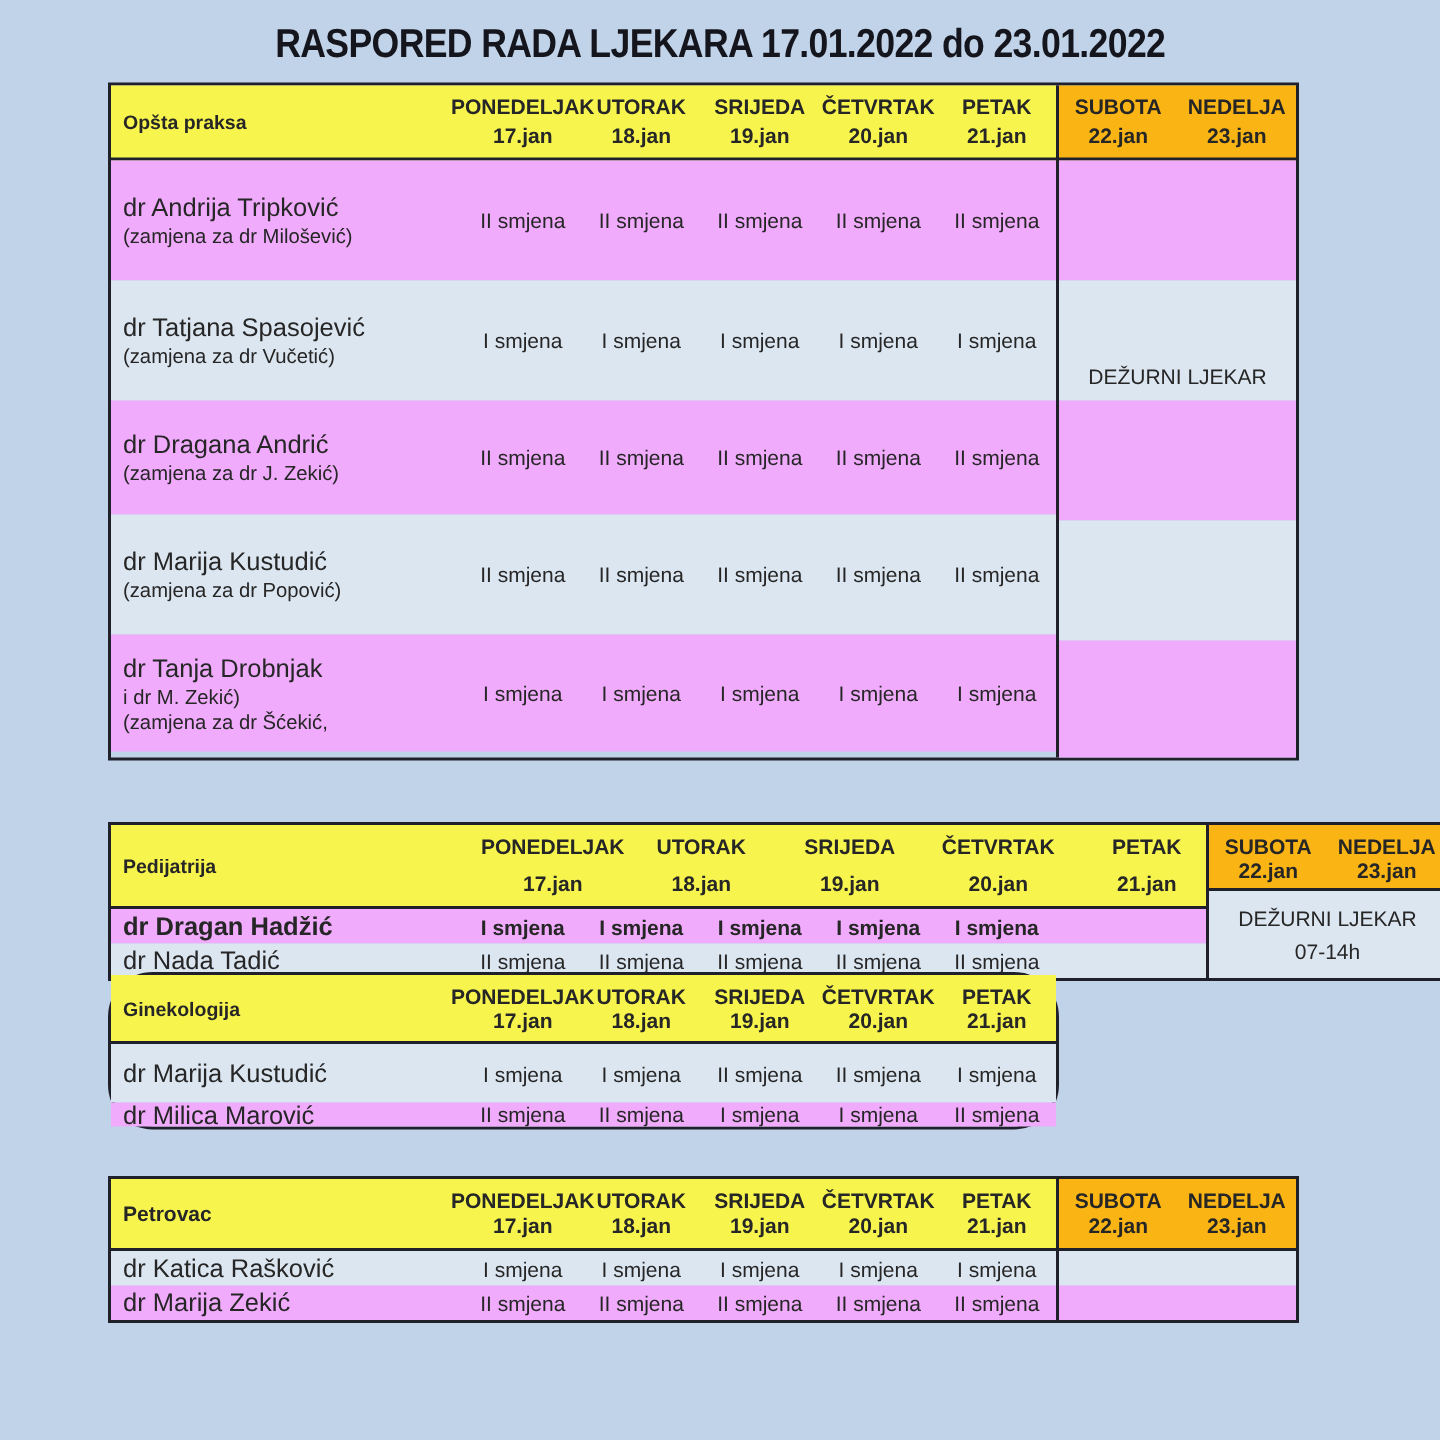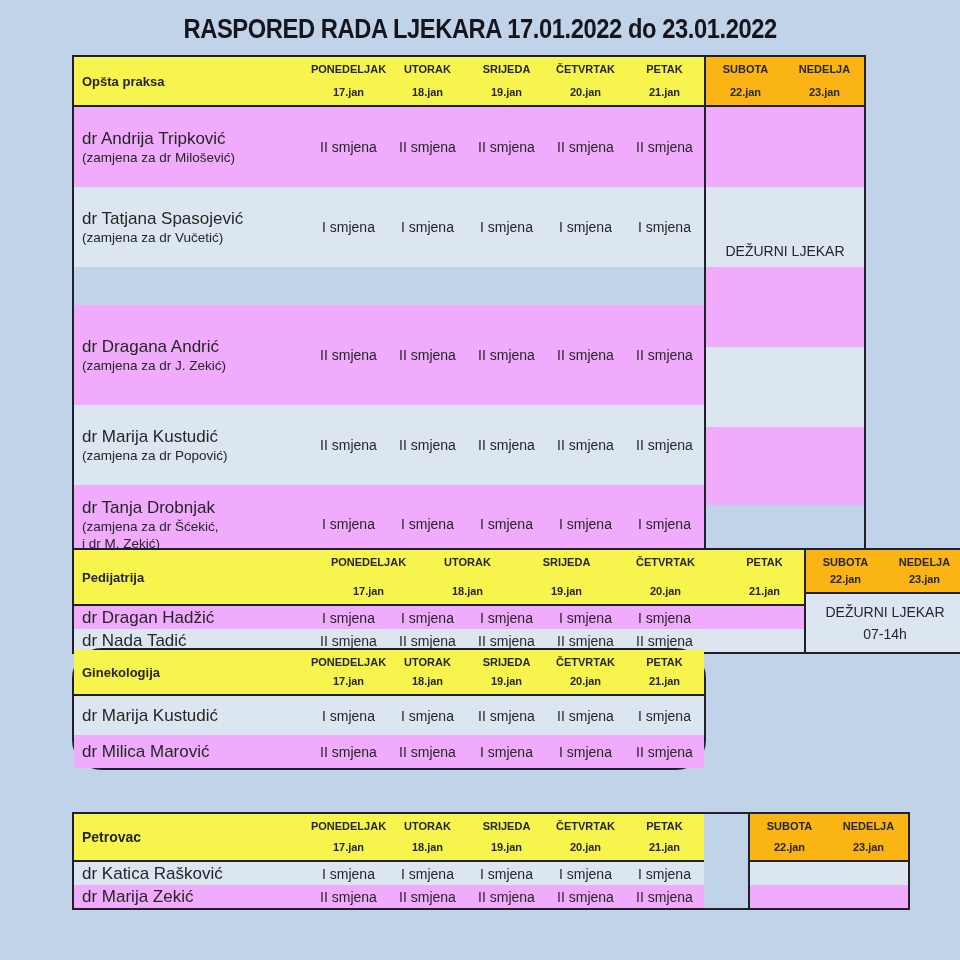--- a/index.html
+++ b/index.html
@@ -17,21 +17,21 @@
   .tbl { position:absolute; left:72px; display:flex; border:2px solid #20202b; }
   .main { display:flex; flex-direction:column; }
   .hdr { display:flex; background:#f7f44e; border-bottom:2px solid #20202b; box-sizing:border-box; }
   .label-cell {
     width:235px; box-sizing:border-box; padding-left:8px;
     display:flex; align-items:center; font-weight:bold; font-size:13px;
   }
   .daycol {
     width:79px; box-sizing:border-box; padding:6px 0 7px;
     display:flex; flex-direction:column; justify-content:space-between; align-items:center;
-    font-weight:bold; font-size:11px;
+    font-weight:bold; font-size:14px;
   }
   .row { display:flex; }
   .name-cell {
     width:235px; box-sizing:border-box; padding-left:8px;
     display:flex; flex-direction:column; justify-content:center;
   }
   .doc-name { font-size:17px; line-height:21px; }
   .doc-note { font-size:13.5px; line-height:17px; }
   .shift-cell { width:79px; display:flex; align-items:center; justify-content:center; font-size:14px; }
   .bg-pink { background:#f0abfc; }
@@ -98,21 +98,21 @@
             <div class="name-cell">
               <div class="doc-name">dr Tatjana Spasojević</div>
               <div class="doc-note">(zamjena za dr Vučetić)</div>
             </div>
             <div class="shift-cell">I smjena</div>
             <div class="shift-cell">I smjena</div>
             <div class="shift-cell">I smjena</div>
             <div class="shift-cell">I smjena</div>
             <div class="shift-cell">I smjena</div>
           </div>
-          <div class="row bg-pink" style="height: 100px; margin-top: 38px;">
+          <div class="row bg-pink" style="height: 76px;">
             <div class="name-cell">
               <div class="doc-name">dr Dragana Andrić</div>
               <div class="doc-note">(zamjena za dr J. Zekić)</div>
             </div>
             <div class="shift-cell">II smjena</div>
             <div class="shift-cell">II smjena</div>
             <div class="shift-cell">II smjena</div>
             <div class="shift-cell">II smjena</div>
             <div class="shift-cell">II smjena</div>
           </div>
@@ -123,22 +123,22 @@
             </div>
             <div class="shift-cell">II smjena</div>
             <div class="shift-cell">II smjena</div>
             <div class="shift-cell">II smjena</div>
             <div class="shift-cell">II smjena</div>
             <div class="shift-cell">II smjena</div>
           </div>
           <div class="row bg-pink" style="height: 78px;">
             <div class="name-cell">
               <div class="doc-name">dr Tanja Drobnjak</div>
+              <div class="doc-note">i dr M. Zekić)</div>
               <div class="doc-note">(zamjena za dr Šćekić,</div>
-              <div class="doc-note">i dr M. Zekić)</div>
             </div>
             <div class="shift-cell">I smjena</div>
             <div class="shift-cell">I smjena</div>
             <div class="shift-cell">I smjena</div>
             <div class="shift-cell">I smjena</div>
             <div class="shift-cell">I smjena</div>
           </div>
         </div>
         <div class="wkcol">
           <div class="hdr-wk" style="height: 50px;">
@@ -181,21 +181,21 @@
             </div>
             <div class="daycol">
               <span>ČETVRTAK</span>
               <span>20.jan</span>
             </div>
             <div class="daycol">
               <span>PETAK</span>
               <span>21.jan</span>
             </div>
           </div>
-          <div class="row bg-pink" style="height: 23px;">
+          <div class="row bg-pink" style="height: 23px; font-weight: bold;">
             <div class="name-cell">
               <div class="doc-name">dr Dragan Hadžić</div>
             </div>
             <div class="shift-cell">I smjena</div>
             <div class="shift-cell">I smjena</div>
             <div class="shift-cell">I smjena</div>
             <div class="shift-cell">I smjena</div>
             <div class="shift-cell">I smjena</div>
           </div>
           <div class="row bg-blue" style="height: 23px;">
@@ -256,33 +256,33 @@
           <div class="row bg-blue" style="height: 39px;">
             <div class="name-cell">
               <div class="doc-name">dr Marija Kustudić</div>
             </div>
             <div class="shift-cell">I smjena</div>
             <div class="shift-cell">I smjena</div>
             <div class="shift-cell">II smjena</div>
             <div class="shift-cell">II smjena</div>
             <div class="shift-cell">I smjena</div>
           </div>
-          <div class="row bg-pink" style="height: 33px;">
+          <div class="row bg-pink" style="height: 16px;">
             <div class="name-cell">
               <div class="doc-name">dr Milica Marović</div>
             </div>
             <div class="shift-cell">II smjena</div>
             <div class="shift-cell">II smjena</div>
             <div class="shift-cell">I smjena</div>
             <div class="shift-cell">I smjena</div>
             <div class="shift-cell">II smjena</div>
           </div>
         </div>
       </div>
-      <div class="tbl" style="top: 812px; gap: 44px;">
+      <div class="tbl" style="top: 784px;">
         <div class="main">
           <div class="hdr" style="height: 48px;">
             <div class="label-cell" style="font-size: 14px;">Petrovac</div>
             <div class="daycol">
               <span>PONEDELJAK</span>
               <span>17.jan</span>
             </div>
             <div class="daycol">
               <span>UTORAK</span>
               <span>18.jan</span>

